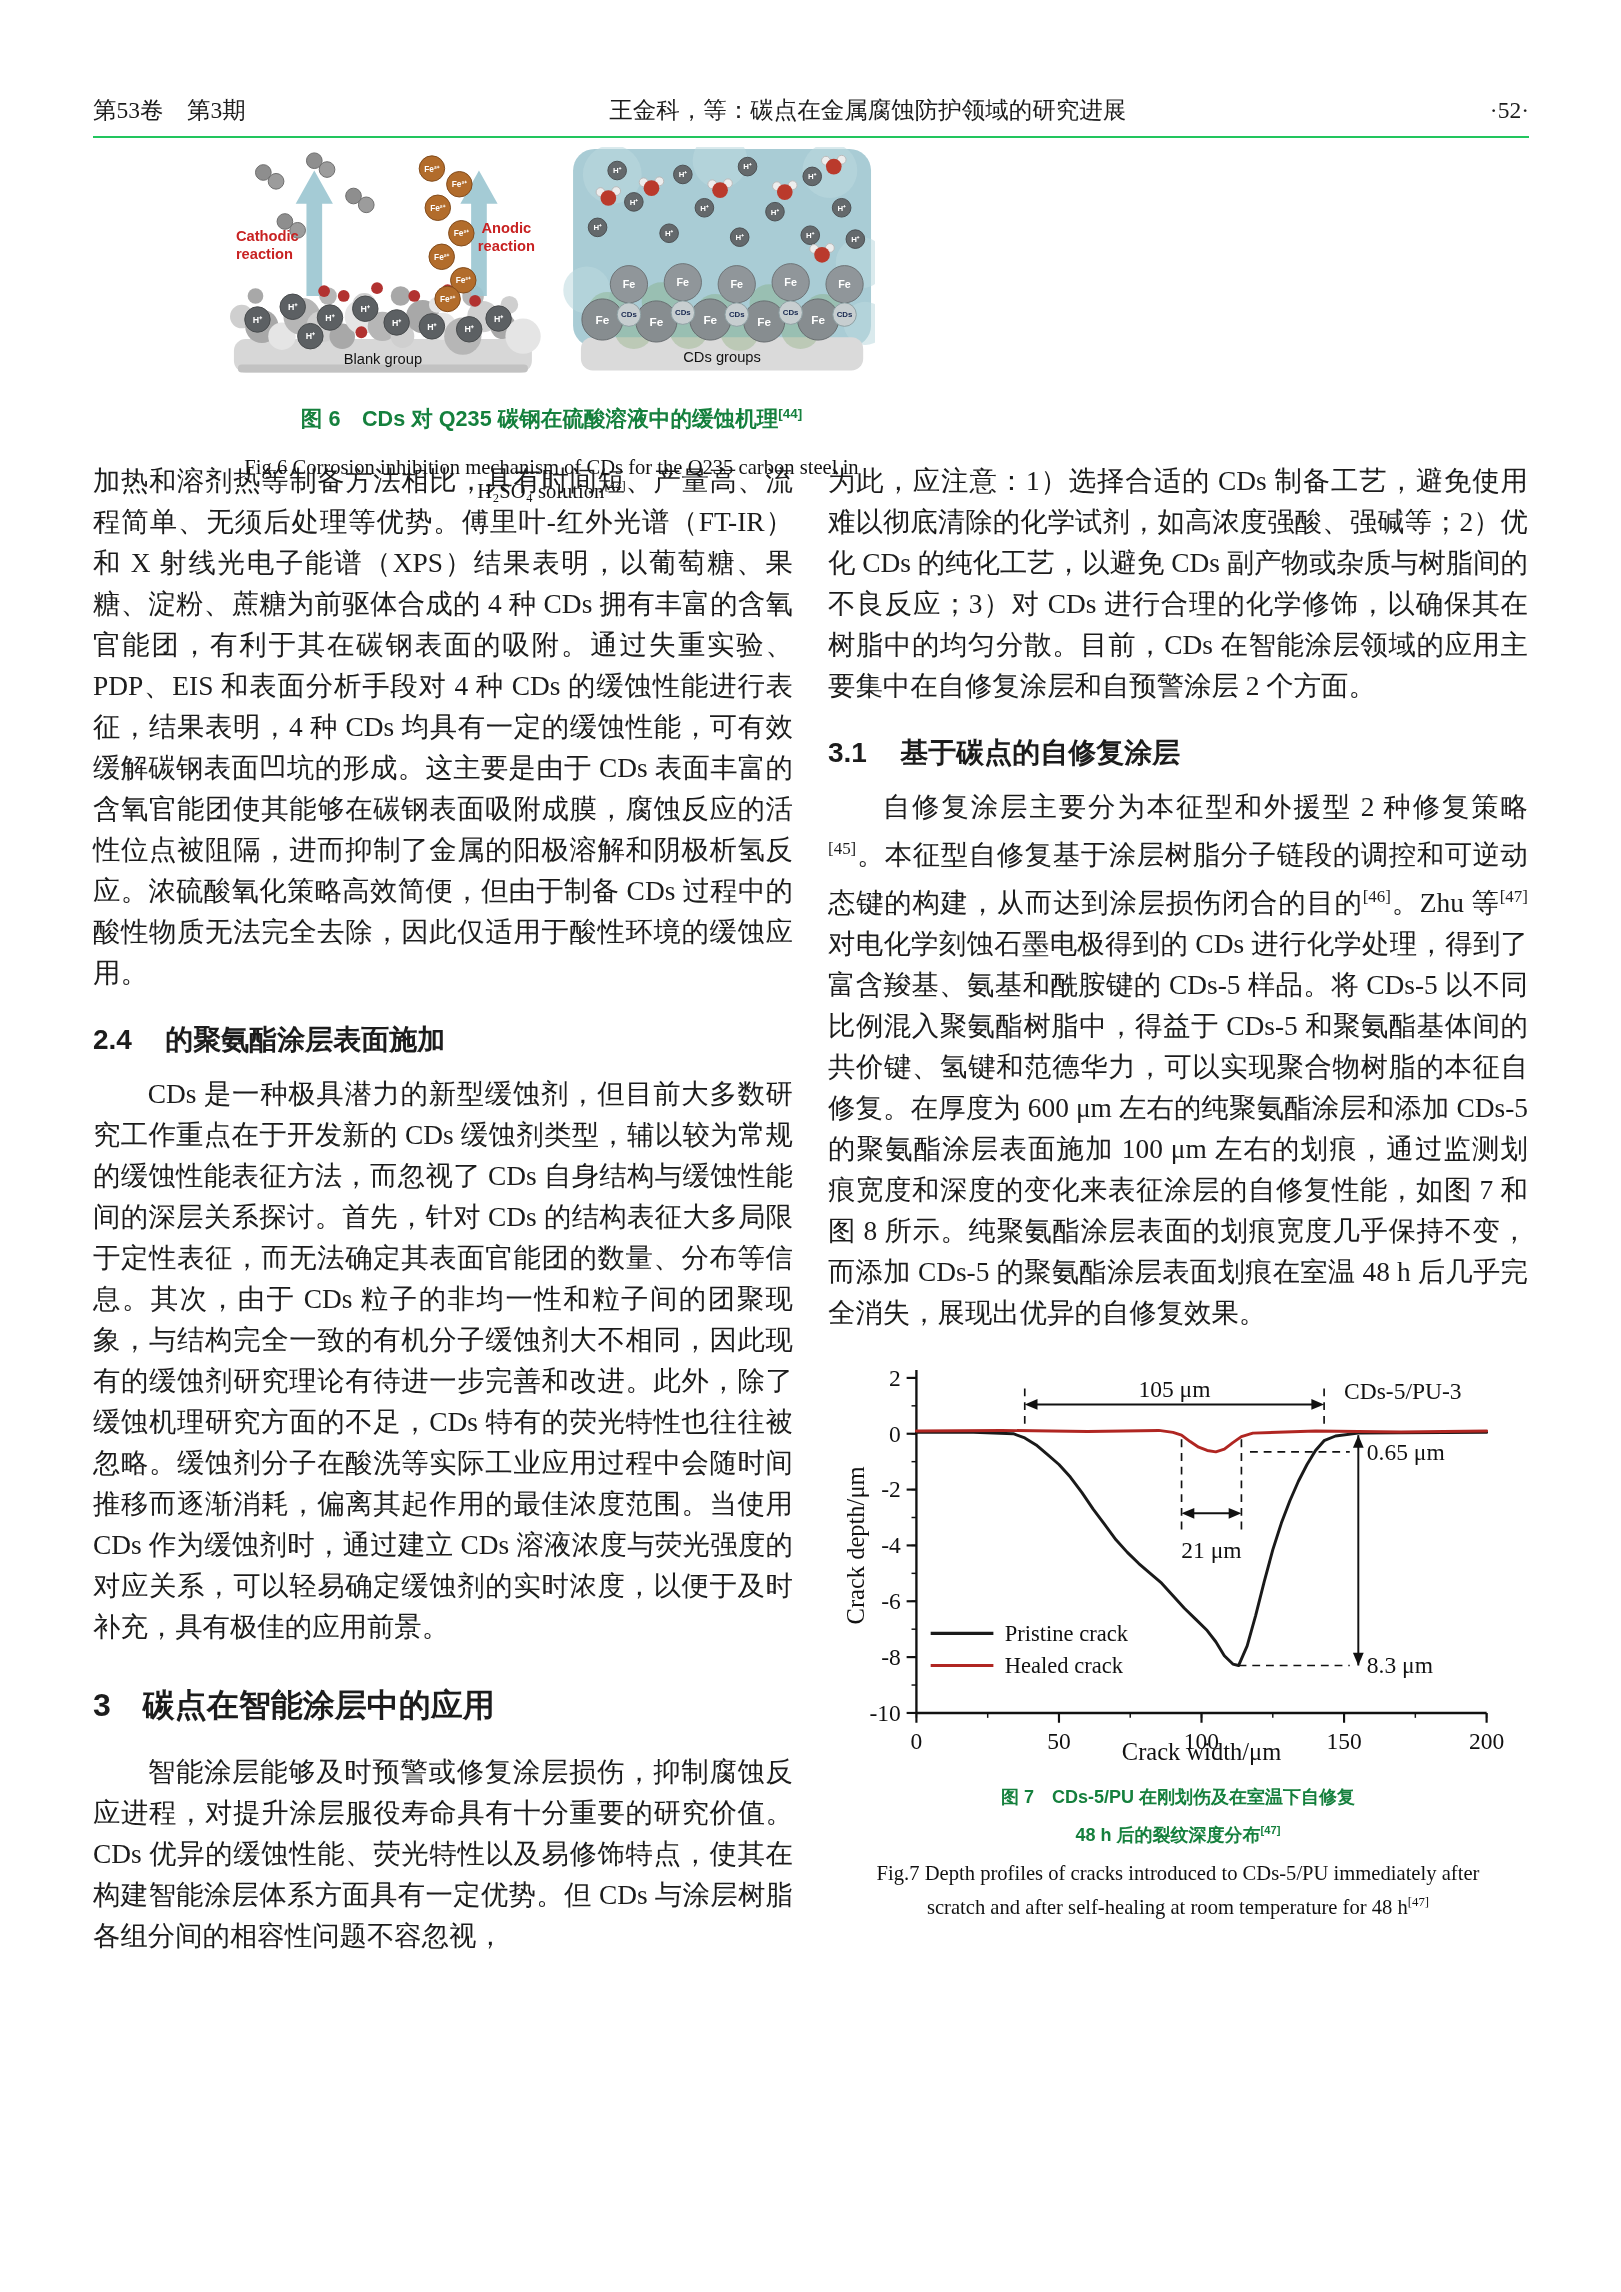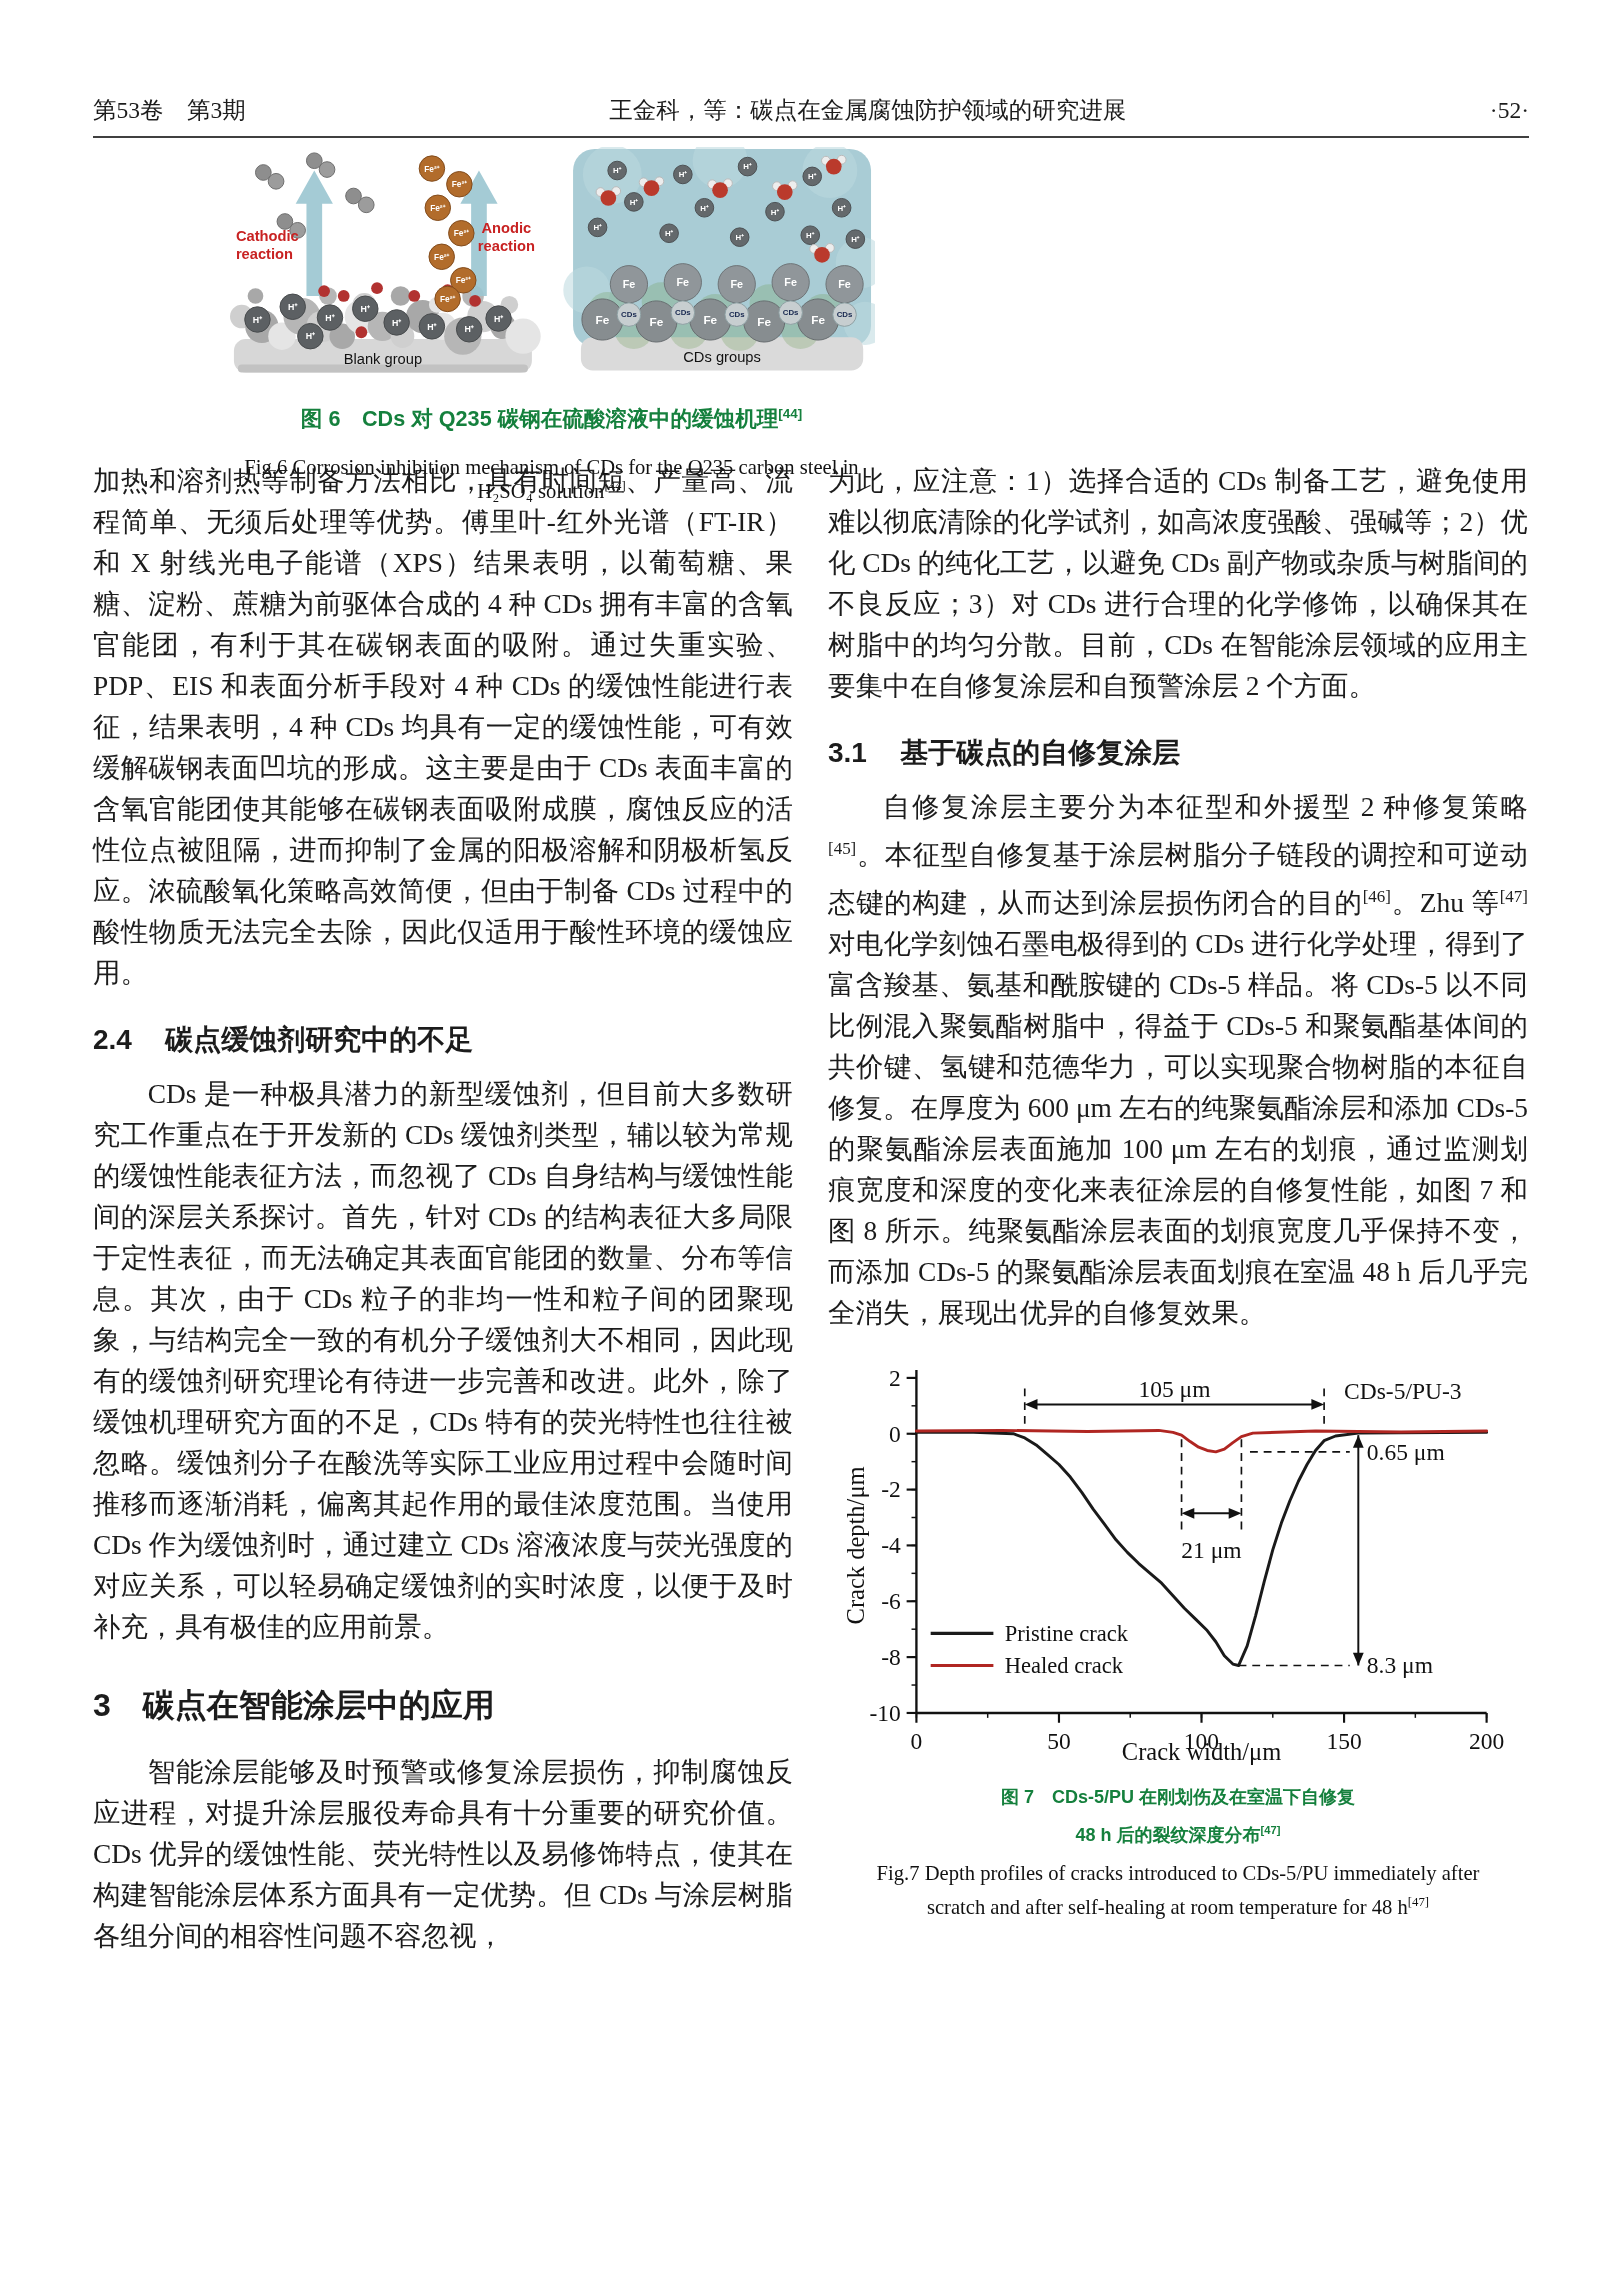--- a/index.html
+++ b/index.html
@@ -1,20 +1,20 @@
 <!DOCTYPE html>
 <html><head>
 <meta charset="utf-8">
 <style>
   *{margin:0;padding:0;box-sizing:border-box}
   html,body{background:#ffffff}
   .page{position:relative;width:1621px;height:2293px;background:#fff;overflow:hidden;
         font-family:"Liberation Serif",serif;color:#1c1c1c}
   .header{position:absolute;left:93px;top:94px;width:1436px;display:flex;justify-content:space-between;
-          align-items:baseline;font-size:23.5px;border-bottom:2px solid #404040;padding-bottom:9.8px}
+          align-items:baseline;font-size:23.5px;border-bottom:2px solid #22c55e;padding-bottom:9.8px}
   .fig6{position:absolute;left:228px;top:147px;width:647px;text-align:center}
   #fig6-svg{width:647px;height:247px;display:block}
   #fig6-svg text{font-family:"Liberation Sans",sans-serif}
   .cap-zh{font-family:"Liberation Sans",sans-serif;font-weight:700;font-size:21.6px;margin-top:9.8px;color:#15803d}
   .cap-en{font-size:20.6px;margin-top:23px;color:#111}
   .col{position:absolute;top:461px;width:700px;font-size:27.4px;line-height:41px;text-align:justify}
   .col-left{left:93px}
   .col-right{left:828px}
   p{text-indent:2em}
   p.noindent{text-indent:0}
@@ -328,21 +328,21 @@
         </g>
       </svg>
     <div class="cap-zh">图 6　CDs 对 Q235 碳钢在硫酸溶液中的缓蚀机理<sup>[44]</sup></div>
     <div class="cap-en">Fig.6 Corrosion inhibition mechanism of CDs for the Q235 carbon steel in H₂SO₄ solution<sup>[44]</sup></div>
   </figure>
 
   <div class="col col-left">
     <p class="noindent">加热和溶剂热等制备方法相比，具有时间短、产量高、流程简单、无须后处理等优势。傅里叶-红外光谱（FT-IR）和 X 射线光电子能谱（XPS）结果表明，以葡萄糖、果糖、淀粉、蔗糖为前驱体合成的 4 种 CDs 拥有丰富的含氧官能团，有利于其在碳钢表面的吸附。通过失重实验、PDP、EIS 和表面分析手段对 4 种 CDs 的缓蚀性能进行表征，结果表明，4 种 CDs 均具有一定的缓蚀性能，可有效缓解碳钢表面凹坑的形成。这主要是由于 CDs 表面丰富的含氧官能团使其能够在碳钢表面吸附成膜，腐蚀反应的活性位点被阻隔，进而抑制了金属的阳极溶解和阴极析氢反应。浓硫酸氧化策略高效简便，但由于制备 CDs 过程中的酸性物质无法完全去除，因此仅适用于酸性环境的缓蚀应用。</p>
     <h3 class="h-sub">
       <span>2.4</span>
-      <span class="h-title">碳点缓蚀剂研究中的不足</span>
+      <span class="h-title">的聚氨酯涂层表面施加</span>
     </h3>
     <p>CDs 是一种极具潜力的新型缓蚀剂，但目前大多数研究工作重点在于开发新的 CDs 缓蚀剂类型，辅以较为常规的缓蚀性能表征方法，而忽视了 CDs 自身结构与缓蚀性能间的深层关系探讨。首先，针对 CDs 的结构表征大多局限于定性表征，而无法确定其表面官能团的数量、分布等信息。其次，由于 CDs 粒子的非均一性和粒子间的团聚现象，与结构完全一致的有机分子缓蚀剂大不相同，因此现有的缓蚀剂研究理论有待进一步完善和改进。此外，除了缓蚀机理研究方面的不足，CDs 特有的荧光特性也往往被忽略。缓蚀剂分子在酸洗等实际工业应用过程中会随时间推移而逐渐消耗，偏离其起作用的最佳浓度范围。当使用 CDs 作为缓蚀剂时，通过建立 CDs 溶液浓度与荧光强度的对应关系，可以轻易确定缓蚀剂的实时浓度，以便于及时补充，具有极佳的应用前景。</p>
     <h2 class="h-main">
       <span>3</span>
       <span class="h-title">碳点在智能涂层中的应用</span>
     </h2>
     <p>智能涂层能够及时预警或修复涂层损伤，抑制腐蚀反应进程，对提升涂层服役寿命具有十分重要的研究价值。CDs 优异的缓蚀性能、荧光特性以及易修饰特点，使其在构建智能涂层体系方面具有一定优势。但 CDs 与涂层树脂各组分间的相容性问题不容忽视，</p>
   </div>
 
   <div class="col col-right">

